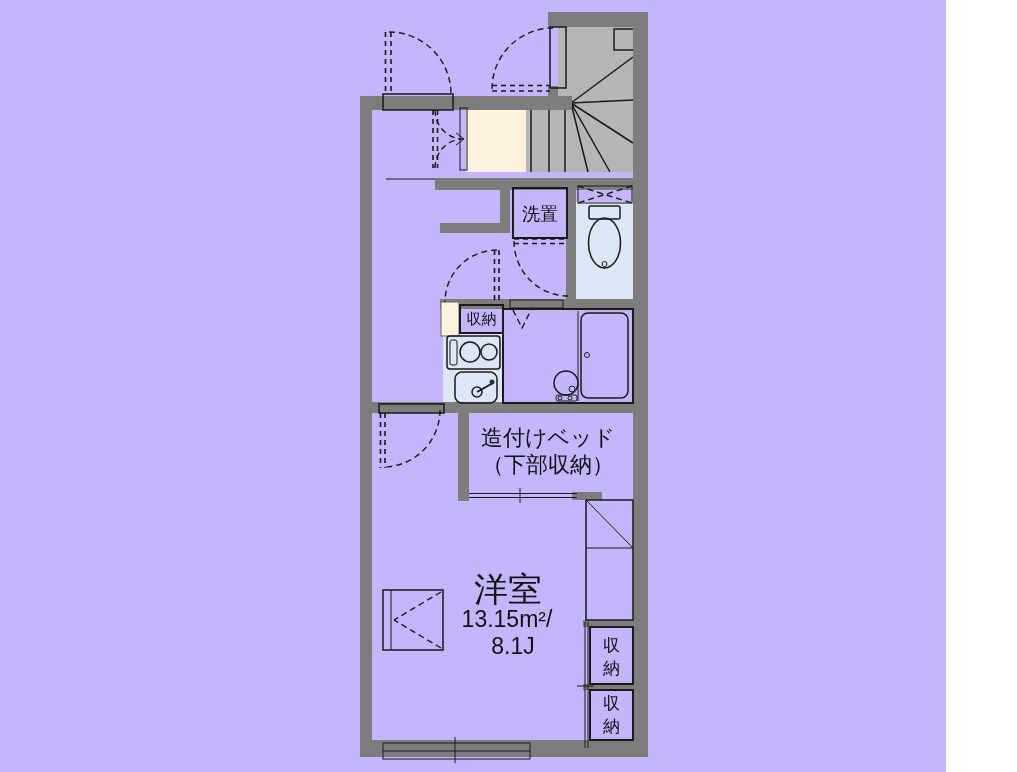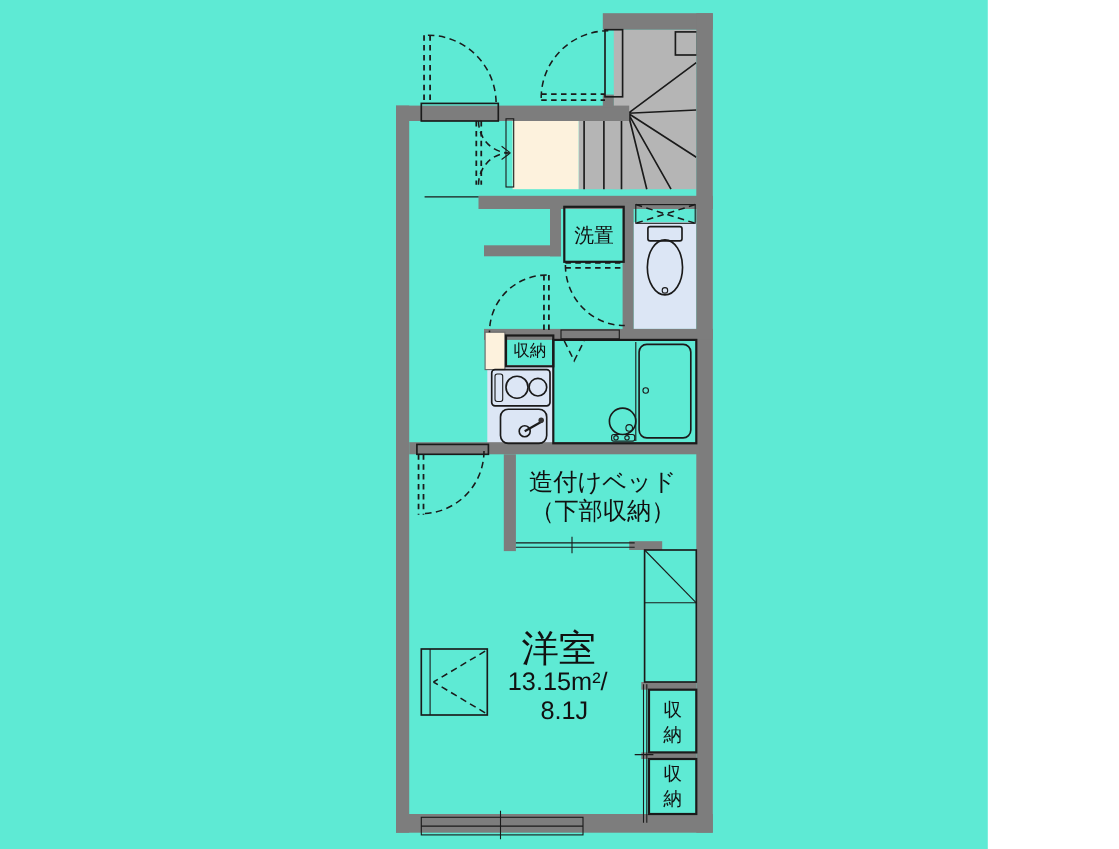--- a/index.html
+++ b/index.html
@@ -1,17 +1,17 @@
 <!DOCTYPE html>
 <html style="--wall: #7d7d7d; --stair: #b5b5b5; --wet: #dce6f5; --storage_fill: #fdf2dd; --outline: #1a1a1a;"><head>
 <meta charset="utf-8">
 <style>
   html,body{margin:0;padding:0;background:#fff;}
-  #canvas{position:relative;width:898px;height:772px;background:#5eead4;overflow:hidden;
-          font-family:"Liberation Sans","DejaVu Sans",sans-serif;}
+  #canvas{position:relative;width:898px;height:772px;background:#c4b5fd;overflow:hidden;
+          font-family:"Liberation Sans","DejaVu Sans",sans-serif;padding-left:48px;}
   svg{position:absolute;left:0;top:0;}
   .wall{fill:var(--wall,#7d7d7d);}
   .stair{fill:var(--stair,#b5b5b5);}
   .wet{fill:var(--wet,#dce6f5);}
   .cream{fill:var(--storage_fill,#fdf2dd);}
   .white{fill:#ffffff;}
   .tub{fill:#e9eff9;}
   .ln{stroke:var(--outline,#1a1a1a);fill:none;}
   .ln1{stroke-width:1;}
   .ln15{stroke-width:1.5;}

